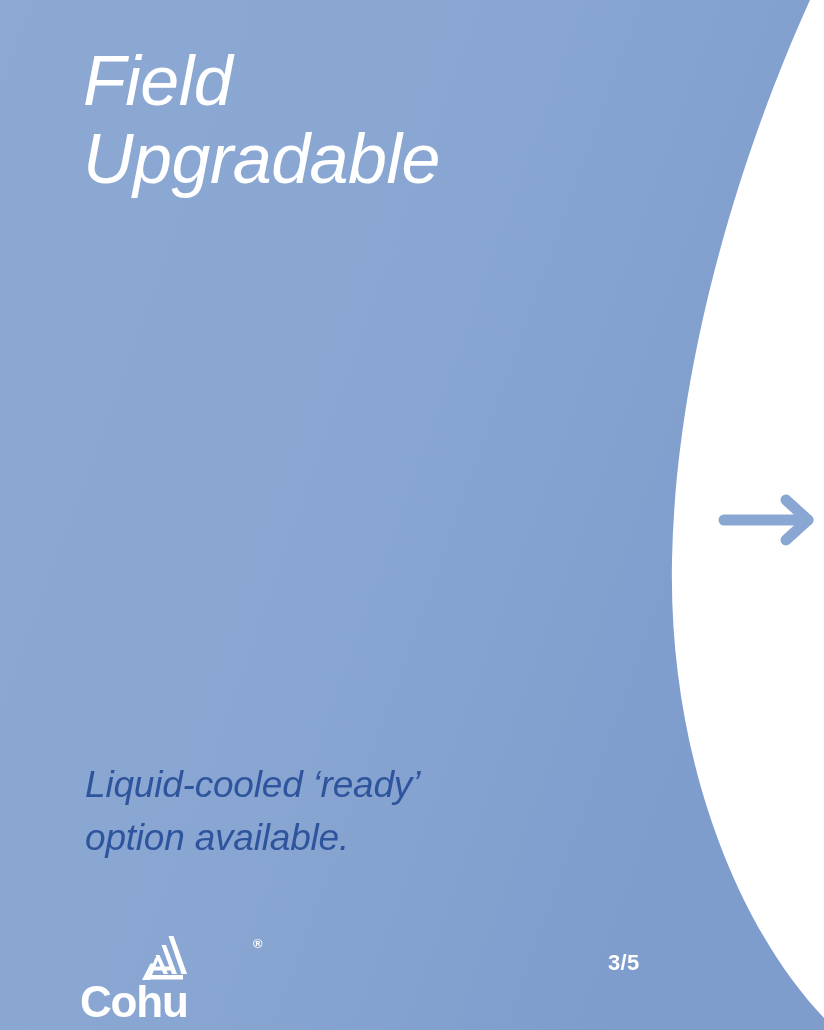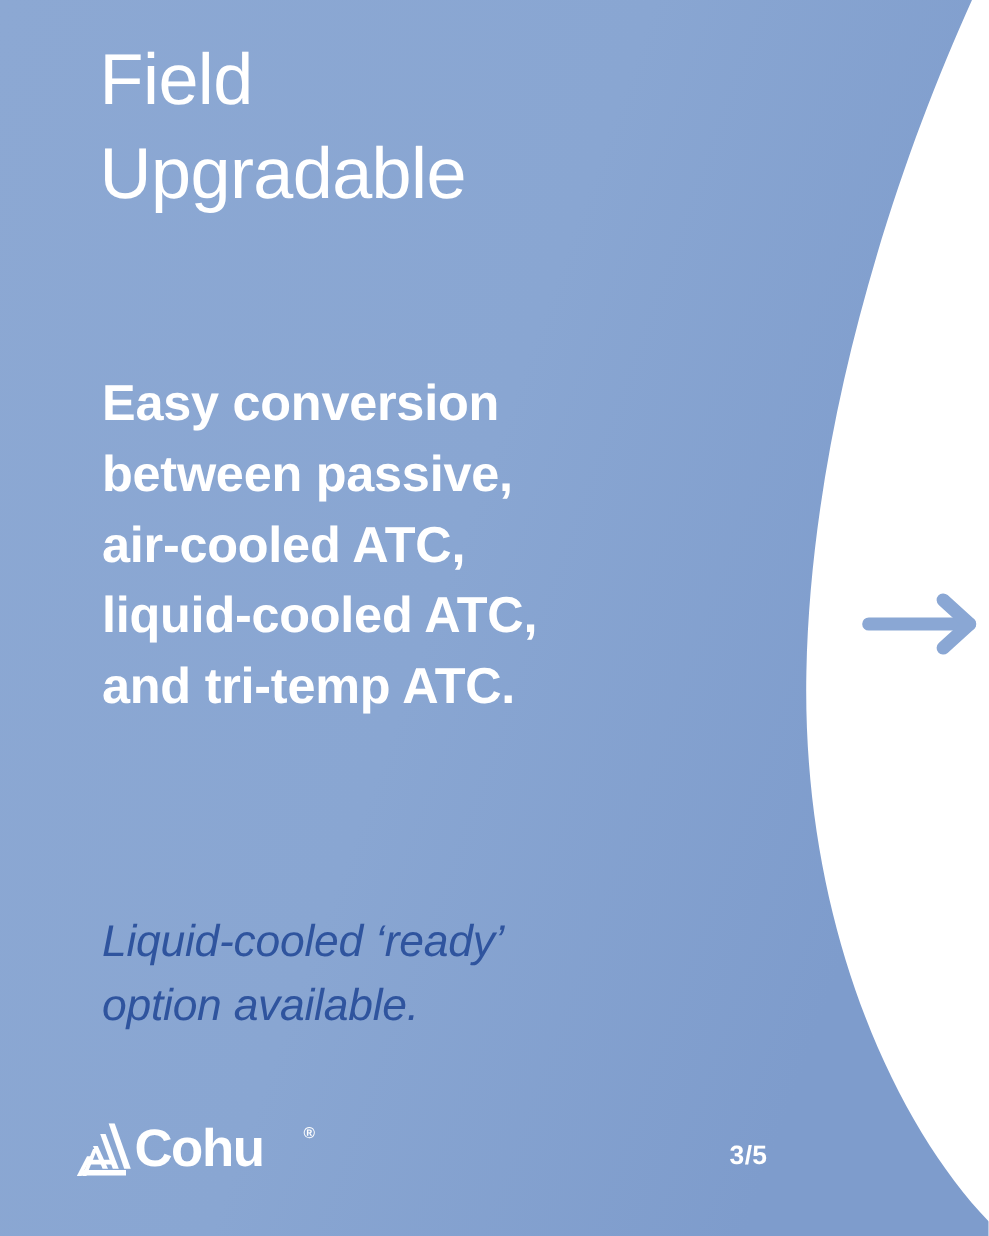--- a/index.html
+++ b/index.html
@@ -27,28 +27,29 @@
   .content {
     position: absolute;
     left: 0;
     top: 0;
     width: 824px;
     height: 1030px;
   }
   #headline {
     position: absolute;
     left: 83px;
-    top: 28px;
+    top: 42px;
     width: 560px;
     color: #ffffff;
-    font-size: 60px;
+    font-size: 70px;
     line-height: 78px;
     font-weight: 300;
     letter-spacing: -0.5px;
     white-space: pre-line;
+    font-style: italic;
   }
   #body-copy {
     position: absolute;
     left: 85px;
     top: 306px;
     width: 540px;
     color: #ffffff;
     font-size: 42px;
     line-height: 59px;
     font-weight: bold;
@@ -63,24 +64,25 @@
     color: #2F549E;
     font-size: 37px;
     line-height: 53px;
     font-weight: normal;
     font-style: italic;
     letter-spacing: -0.2px;
     white-space: pre-line;
   }
   #logo {
     position: absolute;
-    left: 64px;
+    left: 78px;
     top: 936px;
     display: flex;
     align-items: flex-end;
+    flex-direction: column;
   }
   #logo-mark {
     width: 46px;
     height: 44px;
     display: block;
   }
   #logo-wordmark {
     position: relative;
     color: #ffffff;
     font-size: 44px;
@@ -129,25 +131,20 @@
     </defs>
     <rect x="0" y="0" width="824" height="1030" fill="#ffffff"></rect>
     <path d="M 0 0 L 810 0 C 742 150 676 360 672 560 C 668 760 740 930 824 1018 L 824 1030 L 0 1030 Z" fill="url(#blueGrad)"></path>
   </svg>
 
   <div class="content">
 
     <div id="headline">Field
 Upgradable</div>
 
-    <div id="body-copy">Easy conversion
-between passive,
-air-cooled ATC,
-liquid-cooled ATC,
-and tri-temp ATC.</div>
 
     <div id="note-copy">Liquid-cooled ‘ready’
 option available.</div>
 
     <div id="logo">
       <svg id="logo-mark" viewBox="0 0 46 44">
         <g fill="#ffffff">
           <path d="M 26.5 0 L 31.5 0 L 45 38 L 39.5 38 Z"></path>
           <path d="M 19.5 9 L 24 9 L 35 38 L 30 38 Z"></path>
           <path d="M 13.5 19 L 17.5 19 L 26 38 L 21.5 38 Z"></path>

